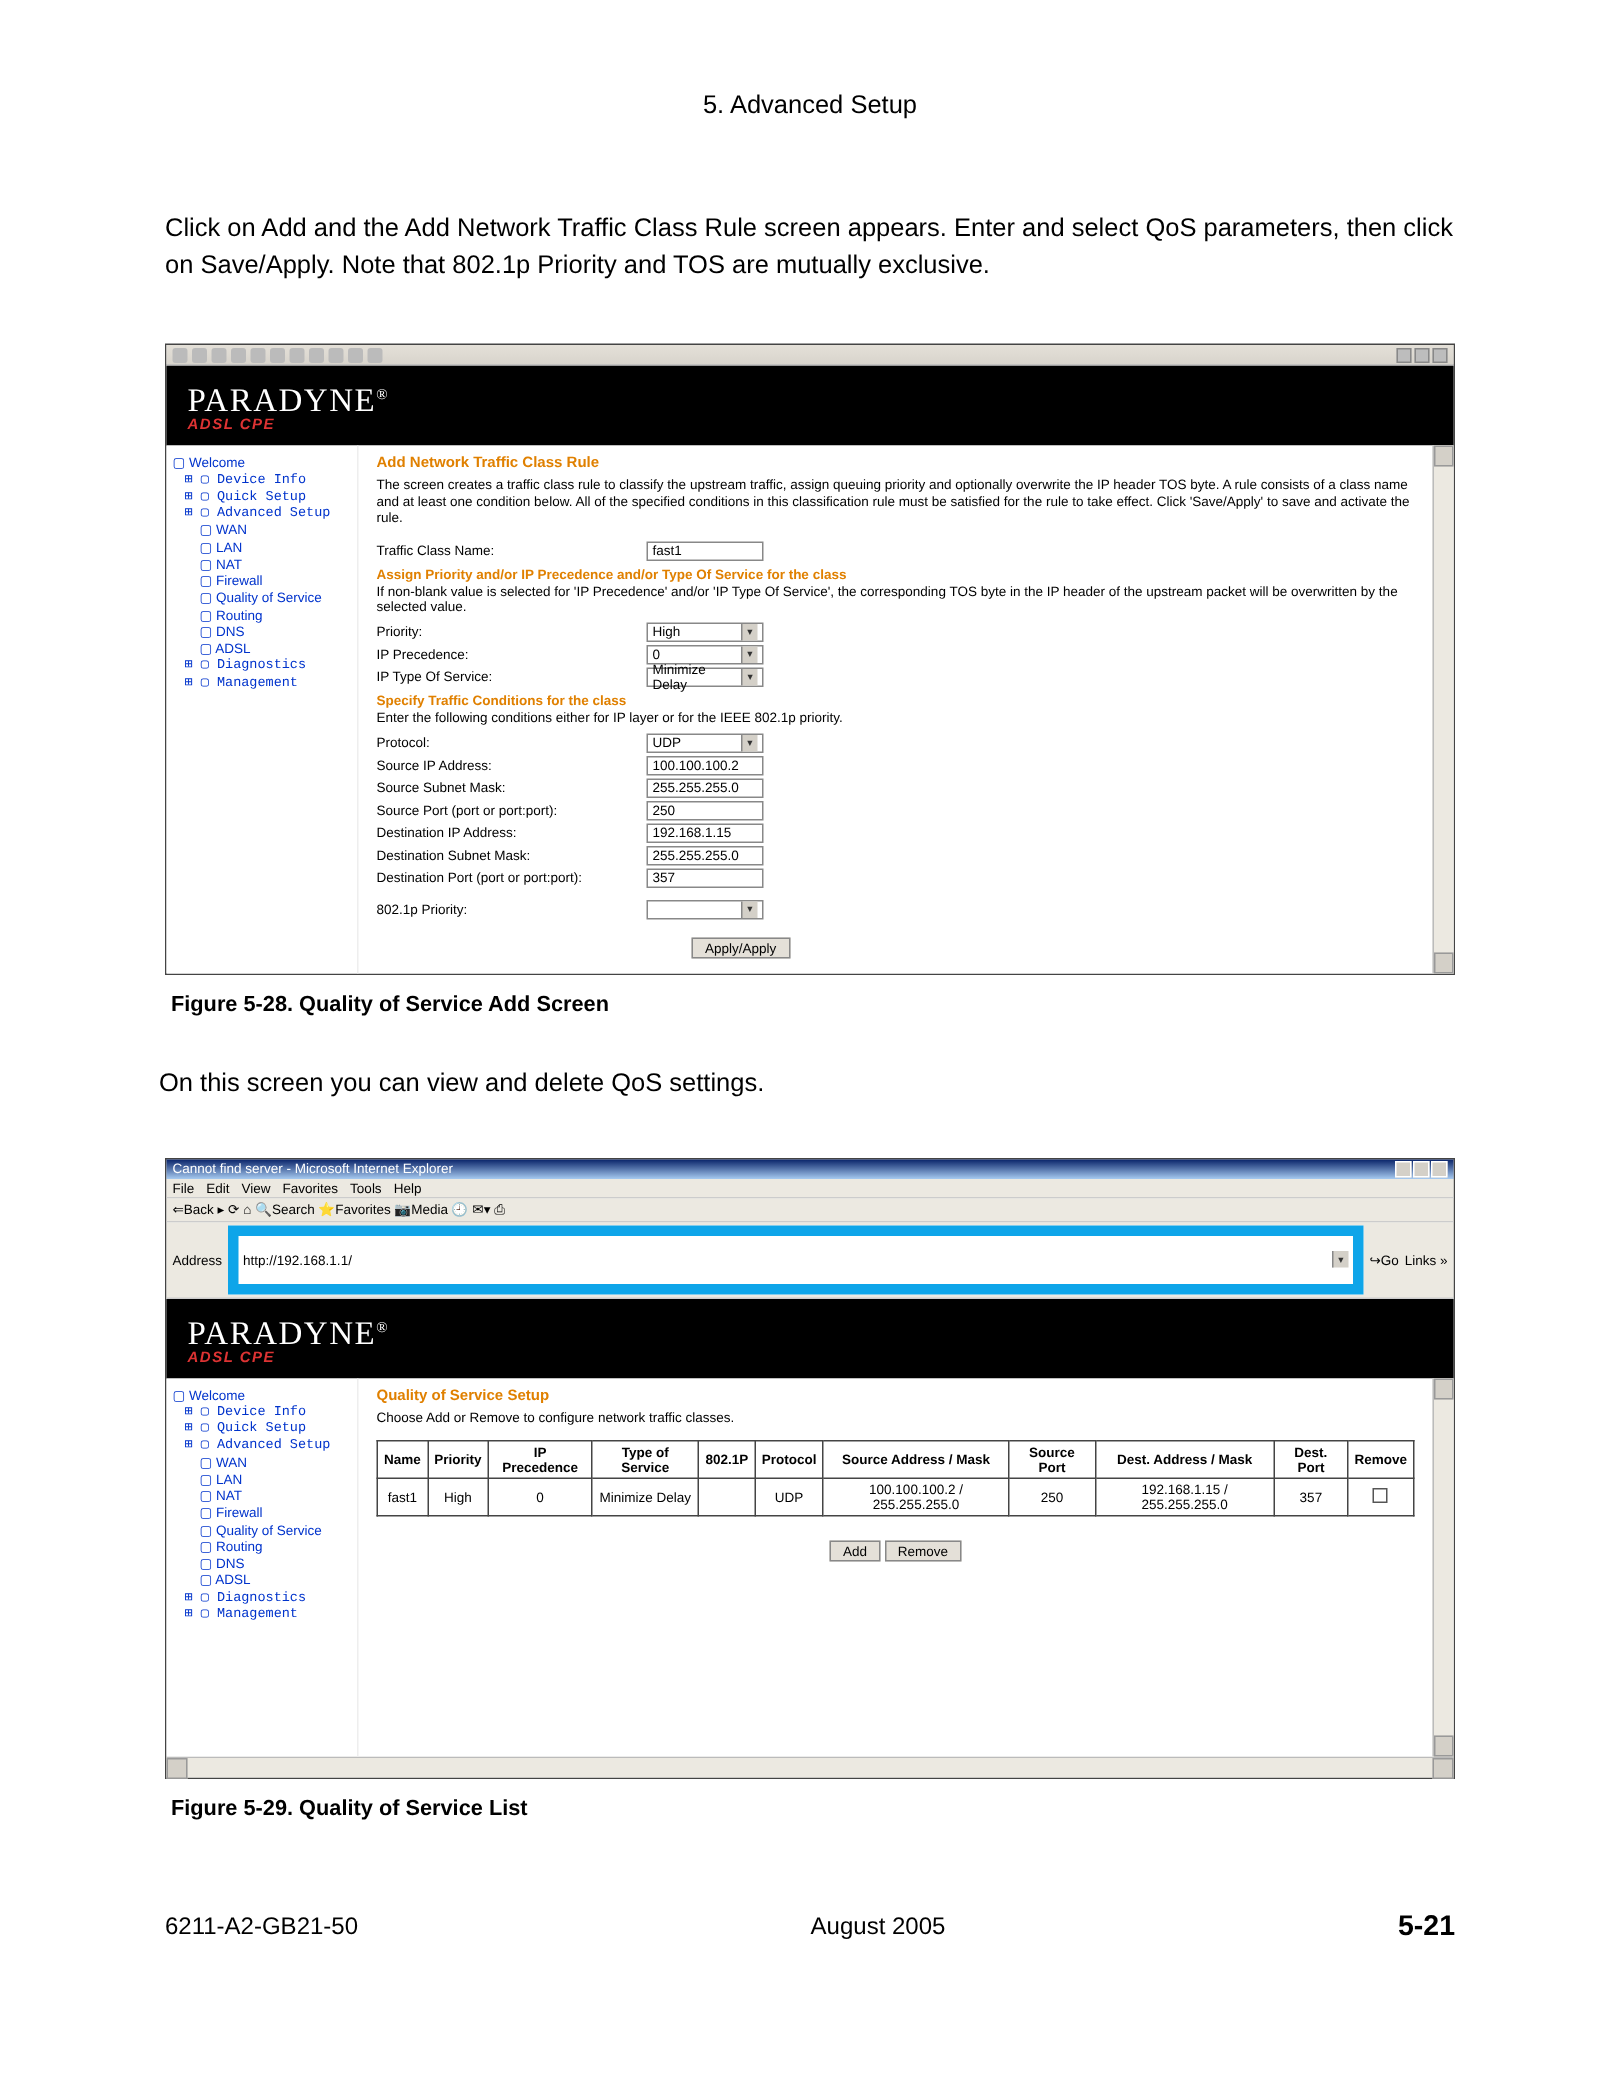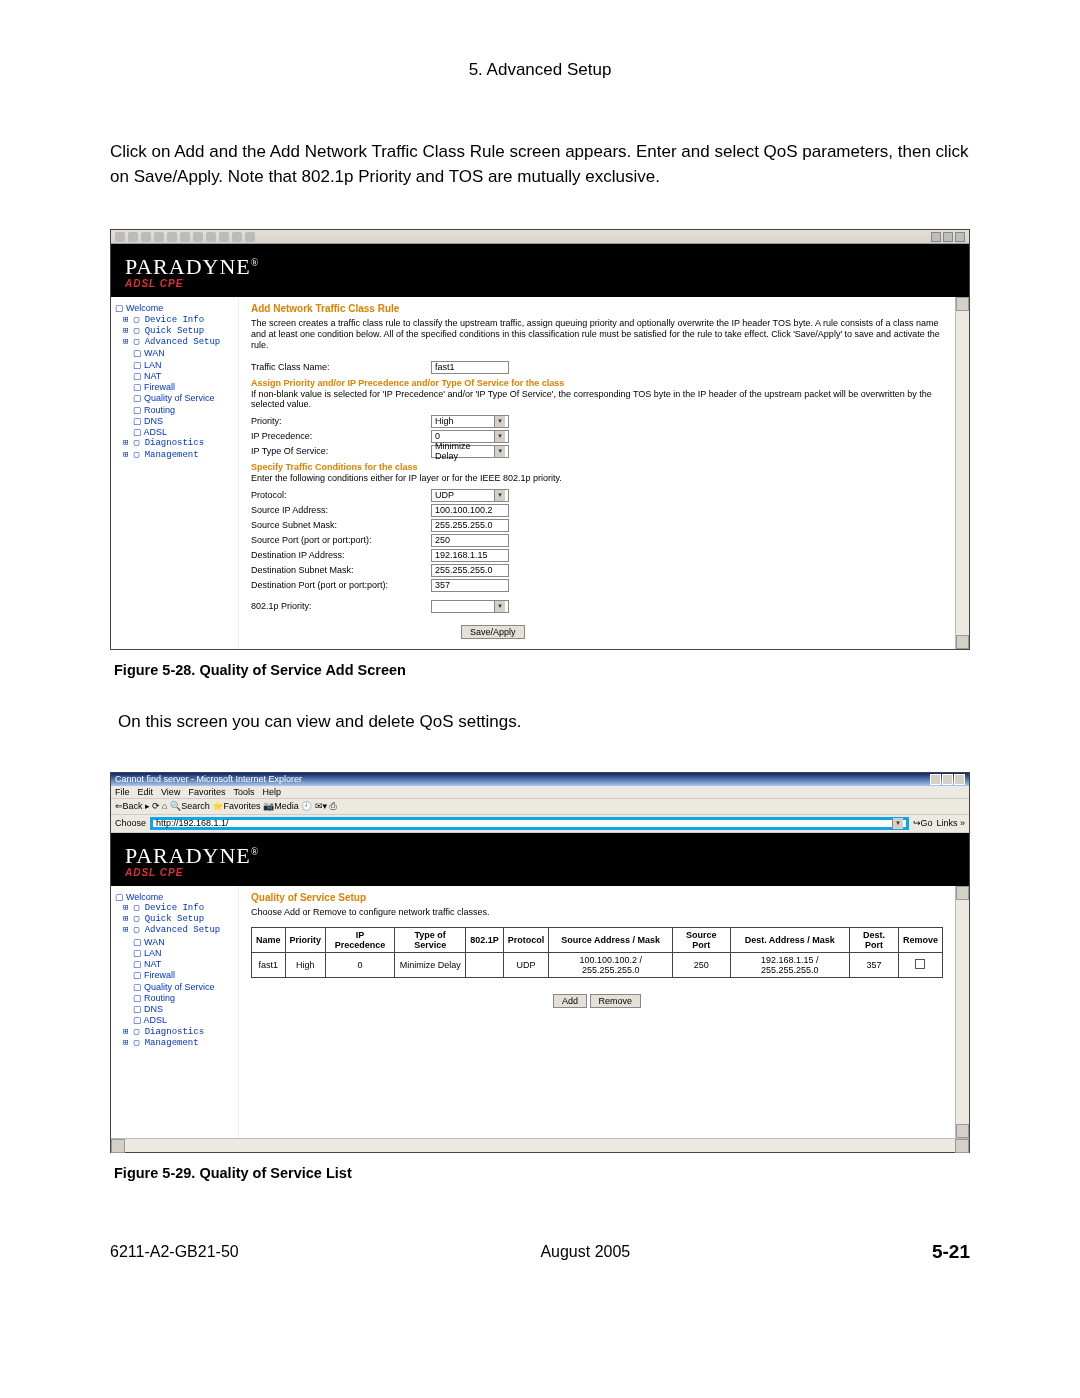--- a/index.html
+++ b/index.html
@@ -138,21 +138,21 @@
     margin-top:10px;
   }
   .btn.center { margin-left: 210px; }
   .caption {
     font-weight: bold;
     font-size: 14.5px;
     margin: 8px 14px 34px 14px;
   }
   .mid-text {
     font-size: 17px;
-    margin: 0 10px 40px 18px;
+    margin: 0 10px 40px 6px;
   }
   
   .ie-title {
     background: linear-gradient(#0a246a,#a6caf0);
     color:#fff;
     font-size:9px;
     padding:1px 4px;
     display:flex;
     align-items:center;
   }
@@ -173,21 +173,21 @@
   }
   .ie-addr {
     background:#ece9e1;
     font-size:9px;
     padding:2px 4px;
     border-bottom:1px solid #ccc;
     display:flex;
     align-items:center;
     gap:4px;
   }
-  .addr-input { flex:1; border:3px solid #0ea5e9; background:#fff; height:13px; padding:0 3px; display:flex; align-items:center;}
+  .addr-input { flex:1; border:7px solid #0ea5e9; background:#fff; height:13px; padding:16px 3px; display:flex; align-items:center;}
   .addr-input .sel-arrow { margin-left:auto; }
   .go-btn { border:0; font-size:9px; }
   .qos-table {
     font-size:9px;
     border-collapse: collapse;
     margin-top:6px;
   }
   .qos-table th, .qos-table td {
     border:1px solid #444;
     padding:2px 4px;
@@ -336,21 +336,21 @@
         </div>
         <div style="height:6px"></div>
         <div class="form-row">
           <span class="form-label">802.1p Priority:</span>
           <span class="form-field sel">
               <span></span>
               <span class="sel-arrow"></span>
             </span>
         </div>
 
-        <span class="btn center">Save/Apply</span>
+        <span class="btn center">Apply/Apply</span>
       </div>
       <div class="scrollbar">
         <div class="scroll-btn"></div>
         <div class="scroll-track"></div>
         <div class="scroll-btn"></div>
       </div>
     </div>
   </div>
 
   <div class="caption">Figure 5-28.   Quality of Service Add Screen</div>
@@ -362,21 +362,21 @@
       <span>Cannot find server - Microsoft Internet Explorer</span>
       <span class="icons">
         <span></span>
         <span></span>
         <span></span>
       </span>
     </div>
     <div class="ie-menu" id="ie-menu-row"><span>File</span><span>Edit</span><span>View</span><span>Favorites</span><span>Tools</span><span>Help</span></div>
     <div class="ie-btns">⇐Back  ▸  ⟳  ⌂  🔍Search  ⭐Favorites  📷Media  🕘  ✉▾ ⎙</div>
     <div class="ie-addr">
-      <span>Choose</span>
+      <span>Address</span>
       <span class="addr-input">
         <span>http://192.168.1.1/</span>
         <span class="sel-arrow"></span>
       </span>
       <span class="go-btn">↪Go</span>
       <span>Links »</span>
     </div>
     <div class="logo-bar">
       <div class="logo-text"><span>PARADYNE</span><sup style="font-size:10px;">®</sup></div>
       <div class="logo-sub">ADSL CPE</div>

